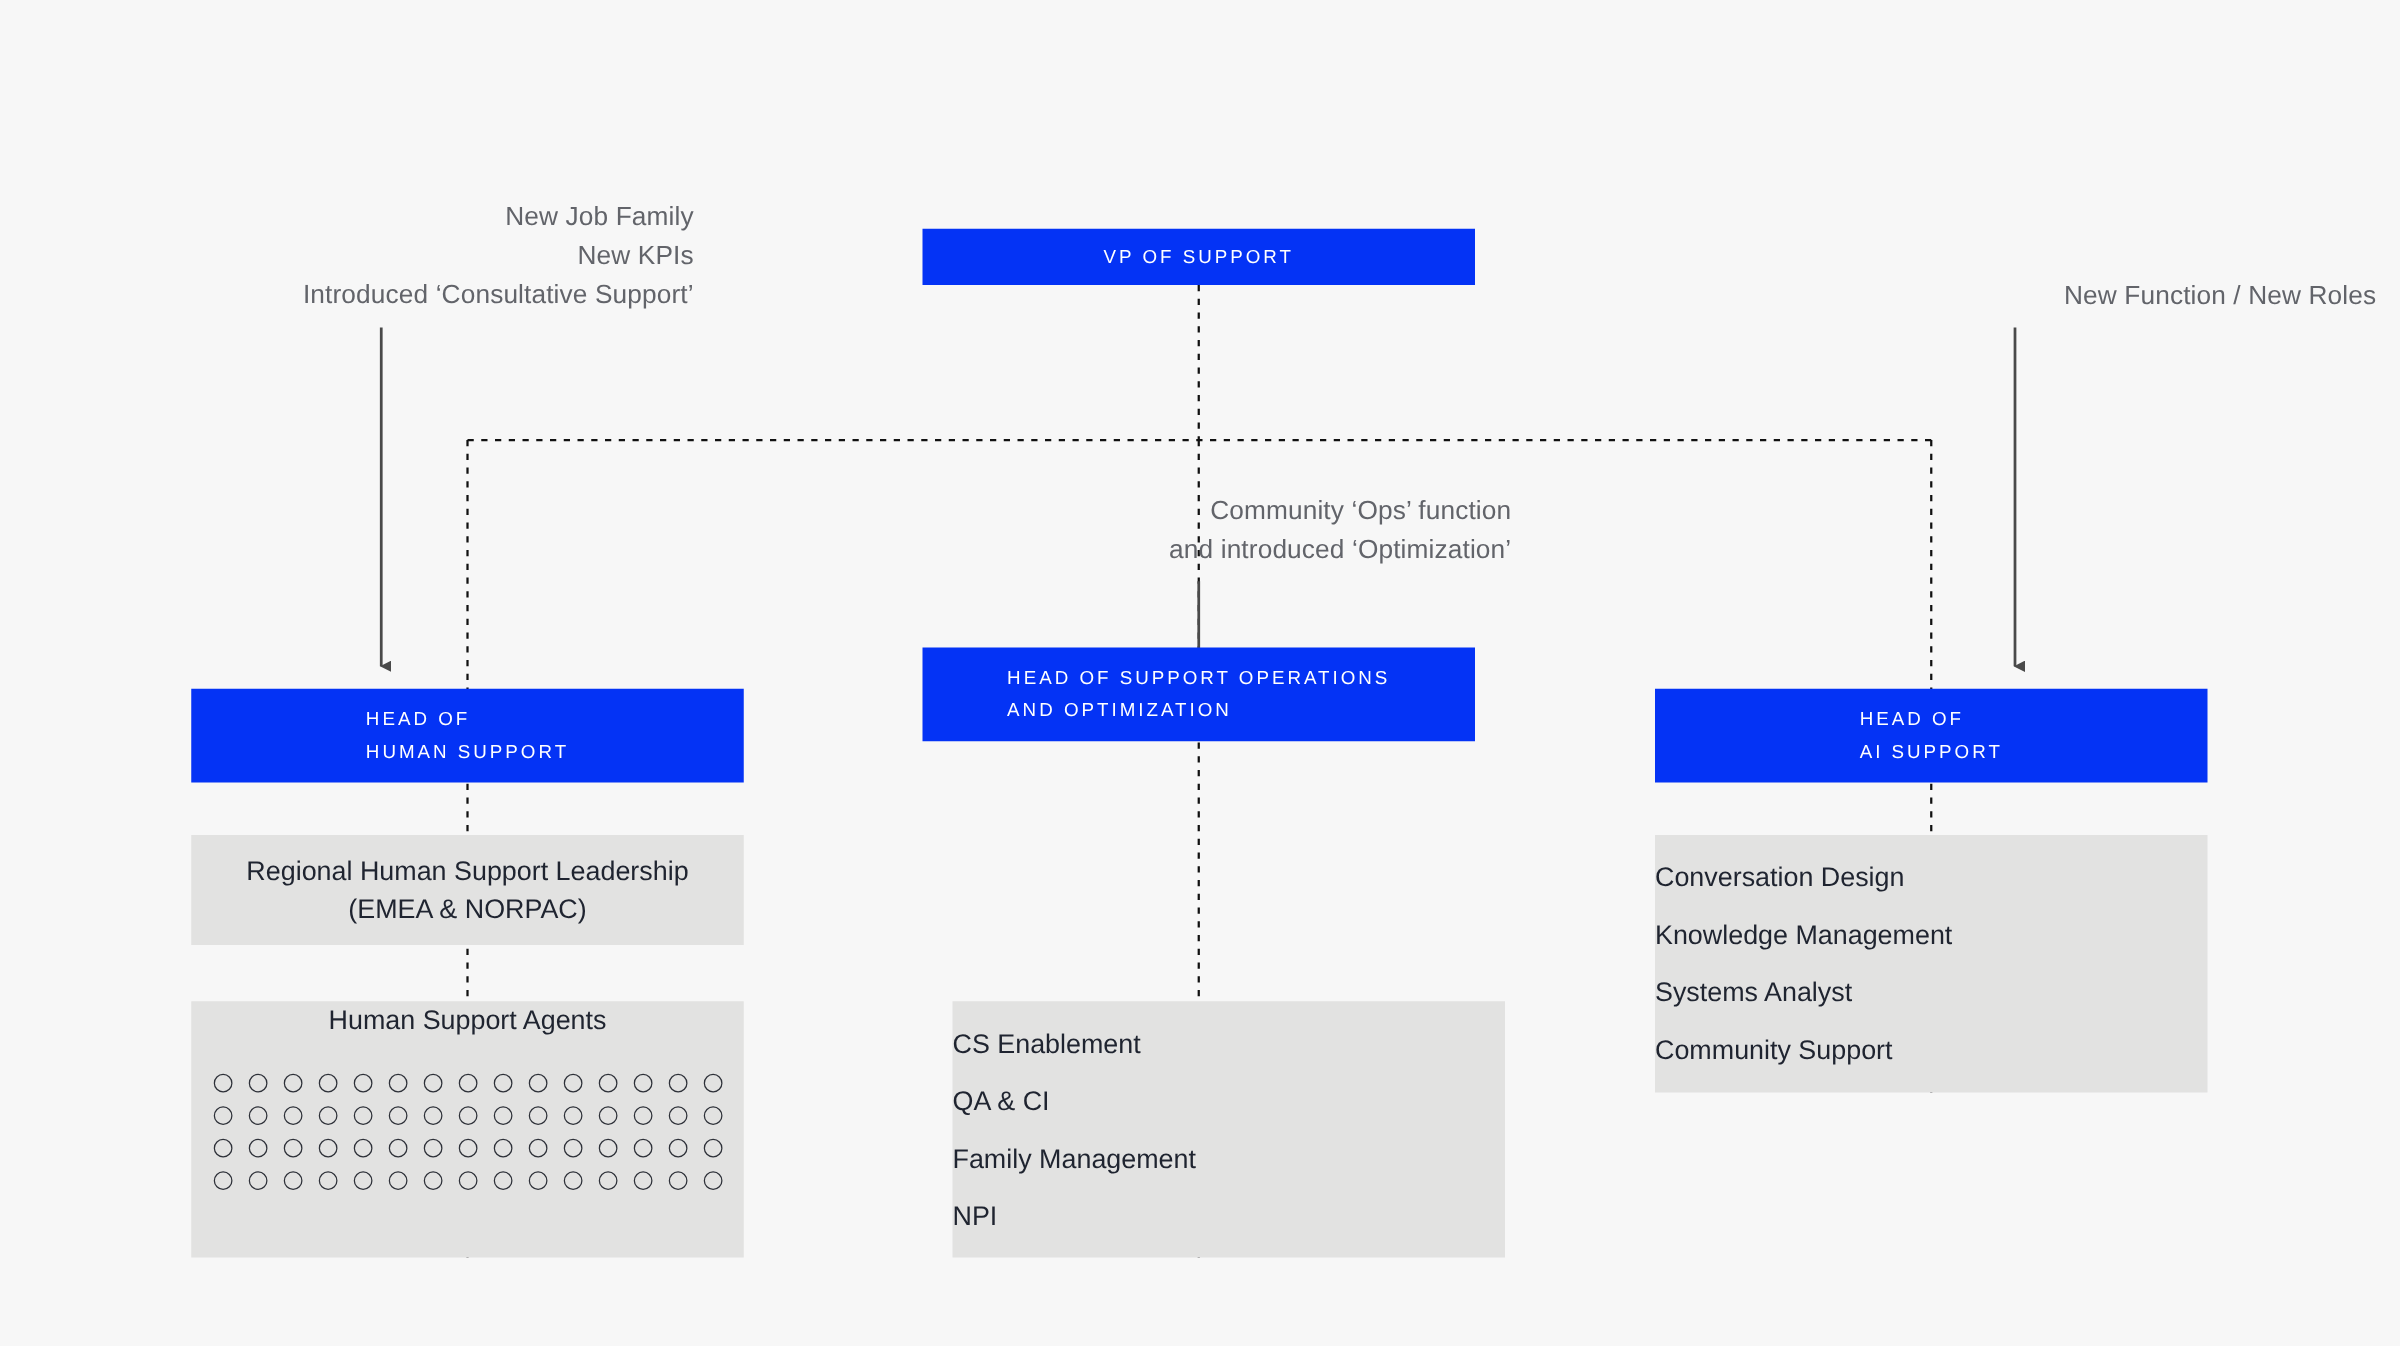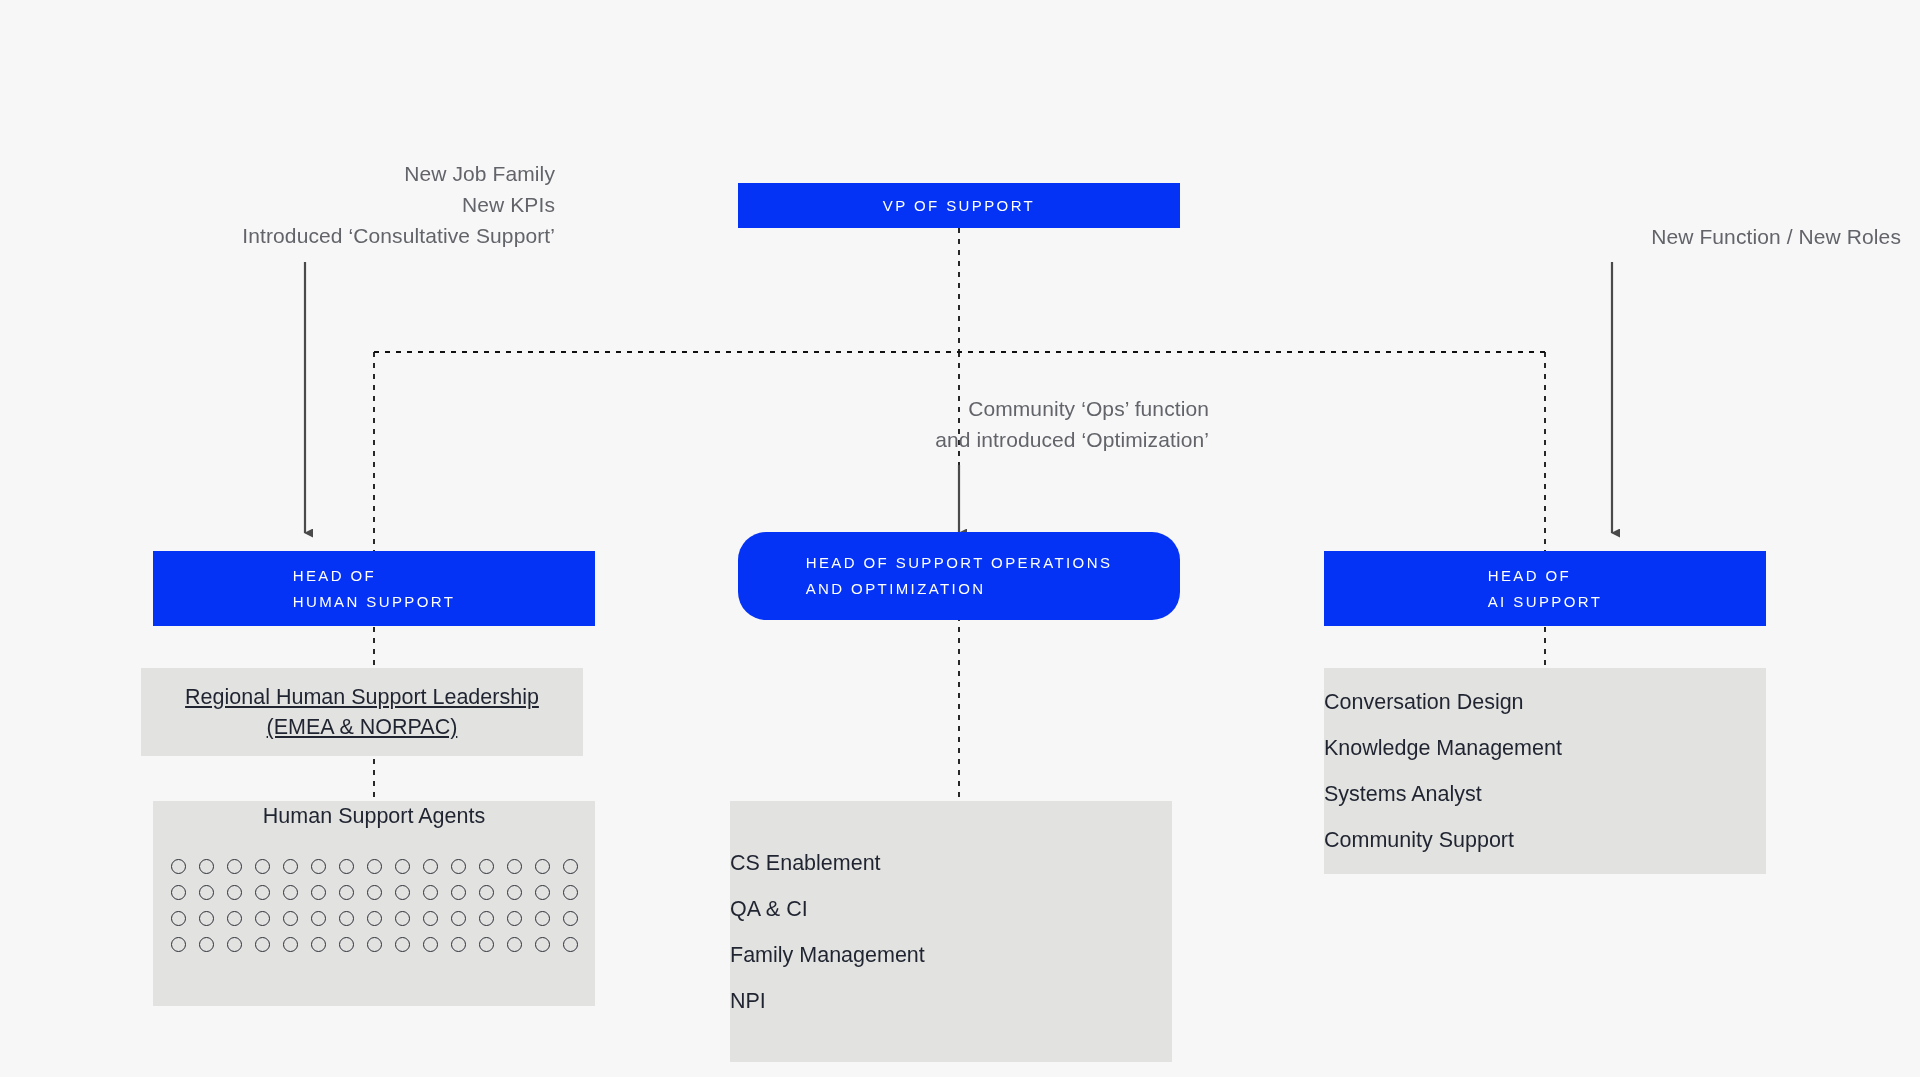--- a/index.html
+++ b/index.html
@@ -149,21 +149,21 @@
   <div class="annotation" style="left:709px; top:393px; width:500px;">Community ‘Ops’ function
 and introduced ‘Optimization’</div>
 
   <div class="annotation" style="left:1401px; top:221px; width:500px;">New Function / New Roles</div>
 
   <div class="node-blue" style="left:738px; top:183px; width:442px; height:45px;">VP OF SUPPORT</div>
 
   <div class="node-blue" style="left:153px; top:551px; width:442px; height:75px;">HEAD OF
 HUMAN SUPPORT</div>
 
-  <div class="node-gray" style="left:141px; top:668px; width:442px; height:88px;text-decoration:underline;">
+  <div class="node-gray" style="left:153px; top:668px; width:442px; height:88px;">
     <span class="line">Regional Human Support Leadership
 (EMEA &amp; NORPAC)</span>
   </div>
 
   <div class="agents-box" style="left:153px; top:801px; width:442px; height:205px;">
     <div class="agents-title">Human Support Agents</div>
     <div class="dot-grid" style="grid-template-columns: repeat(15, 28px);">
         <span class="dot"></span>
         <span class="dot"></span>
         <span class="dot"></span>
@@ -220,25 +220,25 @@
         <span class="dot"></span>
         <span class="dot"></span>
         <span class="dot"></span>
         <span class="dot"></span>
         <span class="dot"></span>
         <span class="dot"></span>
         <span class="dot"></span>
       </div>
   </div>
 
-  <div class="node-blue" style="left:738px; top:532px; width:442px; height:88px;border-radius:28px;">HEAD OF SUPPORT OPERATIONS
+  <div class="node-blue" style="left:738px; top:518px; width:442px; height:75px;">HEAD OF SUPPORT OPERATIONS
 AND OPTIMIZATION</div>
 
 
-  <div class="node-gray" style="left:730px; top:801px; width:442px; height:261px;">
+  <div class="node-gray" style="left:762px; top:801px; width:442px; height:205px;">
     <div class="gray-list">
         <div class="line">CS Enablement</div>
         <div class="line">QA &amp; CI</div>
         <div class="line">Family Management</div>
         <div class="line">NPI</div>
       </div>
   </div>
 
   <div class="node-blue" style="left:1324px; top:551px; width:442px; height:75px;">HEAD OF
 AI SUPPORT</div>

